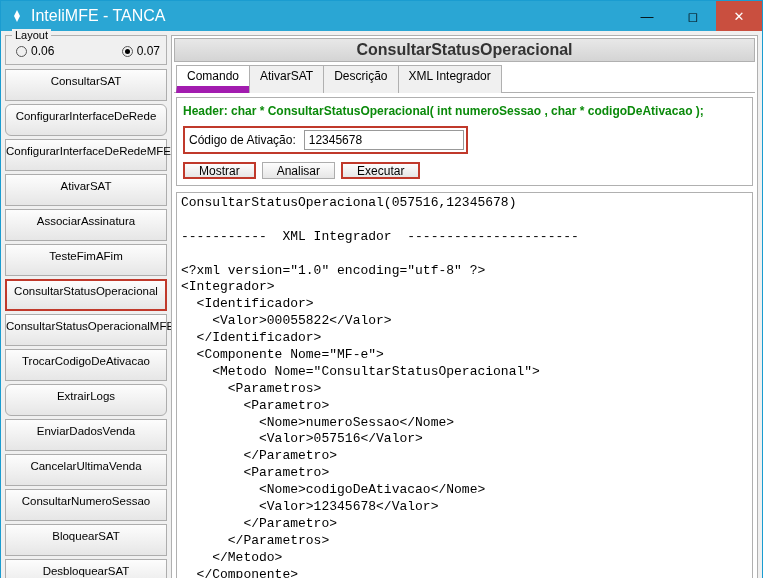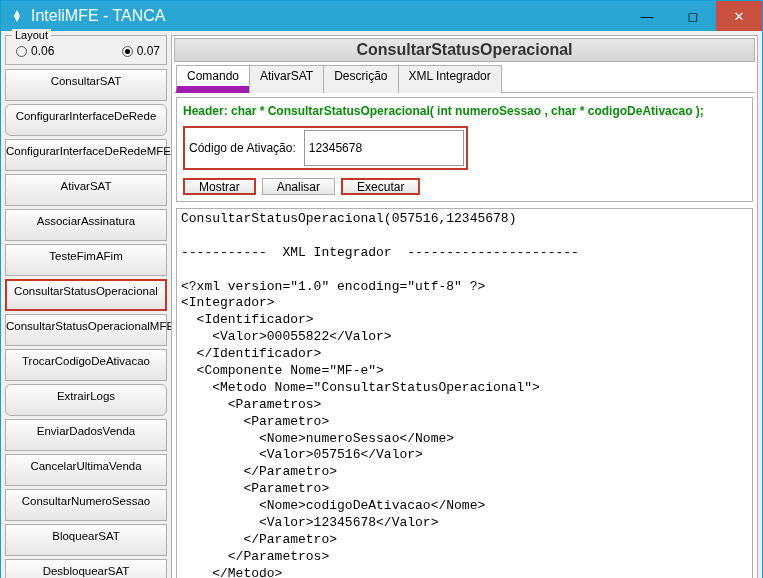--- a/index.html
+++ b/index.html
@@ -54,21 +54,21 @@
   font-weight:bold; font-size:16px; padding:2px 0; color:#333;
 }
 .tabs { display:flex; border-bottom:1px solid #b0b0b0; background:#fff; gap:0; padding-left:2px;}
 .tab { padding:3px 10px; border:1px solid #b0b0b0; border-bottom:none; background:#f0f0f0; font-size:12px; margin-right:-1px; position:relative; top:1px;}
 .tab.active { background:#fff; border-bottom:7px solid #a21caf;}
 .form-area { border:1px solid #b0b0b0; padding:6px; margin:2px;}
 .header-sig { color:#0b8a0b; font-weight:bold; font-size:12px; margin-bottom:8px;}
 .field-row { display:flex; align-items:center; gap:6px; margin-bottom:8px;}
 .field-row.hl { border:2px solid #c0392b; padding:2px; display:inline-flex;}
 .field-row label { font-size:12px; padding:0 2px;}
-.field-row input { border:1px solid #999; height:36px; padding:0 4px; width:160px; font-size:12px;}
+.field-row input { border:1px solid #999; height:20px; padding:0 4px; width:160px; font-size:12px;}
 .btn-row { display:flex; gap:6px;}
 .small-btn {
   height:17px; padding:0 14px; background:linear-gradient(#fdfdfd,#e6e6e6);
   border:1px solid #adadad; font-size:12px; cursor:pointer;
 }
 .small-btn.hl { border:2px solid #c0392b; }
 .output {
   flex:1; margin:2px; border:1px solid #b0b0b0; background:#fff;
   font-family:"Consolas","Courier New",monospace; font-size:13px;
   white-space:pre; overflow:auto; padding:2px 4px; line-height:1.3;

